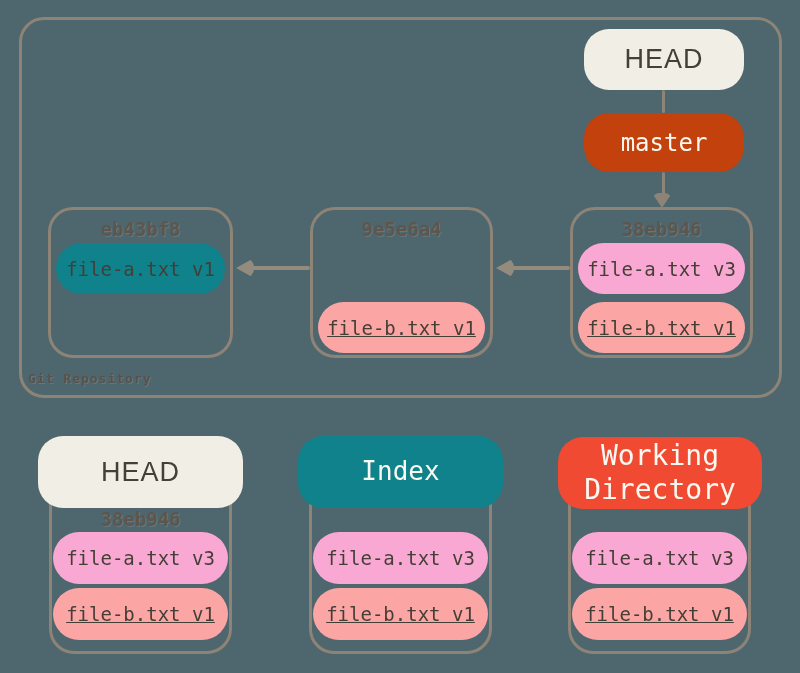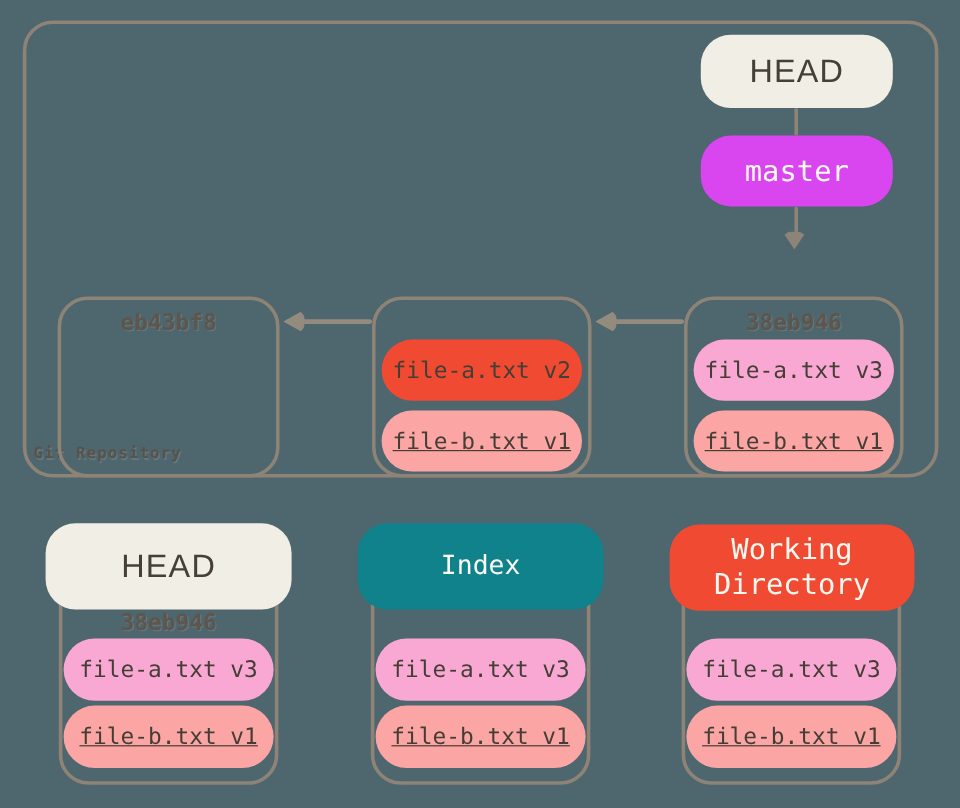--- a/index.html
+++ b/index.html
@@ -29,21 +29,21 @@
   
   .head-box{
     left:584px;top:29px;width:160px;height:61px;
     background:#F1EFE5;
     display:flex;align-items:center;justify-content:center;
     font-family:"Liberation Sans", sans-serif;
     font-size:27px;color:#453F37;letter-spacing:1px;
   }
   .branch-box{
     left:584px;top:113px;width:160px;height:59px;
-    background:#d946ef;
+    background:#c2410c;
     display:flex;align-items:center;justify-content:center;
     font-size:24px;color:#FAF8F0;
   }
 
   
   .vline{width:3px;background:#8D8376;}
   .hline{height:4px;background:#938B7D;}
   .arrow-down{
     width:0;height:0;
     border-left:10px solid transparent;
@@ -54,21 +54,20 @@
     width:0;height:0;
     border-top:10px solid transparent;
     border-bottom:10px solid transparent;
     border-right:18px solid #938B7D;
   }
 
   
   .commit{
     top:207px;height:151px;
     border:3px solid #8D8376;
-    margin-top:40px;
   }
   .commit-1{left:48px;width:185px;}
   .commit-2{left:310px;width:183px;}
   .commit-3{left:570px;width:183px;}
   .hash{
     position:absolute;left:0;right:0;top:8px;
     text-align:center;
     font-size:19px;font-weight:bold;color:#5E564C;
     text-shadow:1px 1px 0 rgba(255,255,255,0.12);
   }
@@ -92,22 +91,22 @@
     height:72px;
     display:flex;align-items:center;justify-content:center;
     text-align:center;line-height:1.2;
     z-index:2;
   }
   .area-header.cream-h{
     background:#F1EFE5;color:#453F37;
     font-family:"Liberation Sans", sans-serif;
     font-size:27px;letter-spacing:1px;
   }
-  .area-header.teal-h{background:#0F828C;color:#FAF8F0;font-size:22px;}
-  .area-header.red-h{background:#F04B32;color:#FAF8F0;font-size:24px;padding:0 28px;}
+  .area-header.teal-h{background:#0F828C;color:#FAF8F0;font-size:26px;}
+  .area-header.red-h{background:#F04B32;color:#FAF8F0;font-size:28px;padding:0 28px;}
   .area-inner{
     top:480px;height:174px;
     border:3px solid #8D8376;
     z-index:1;
   }
   .tree-pill{
     position:absolute;height:52px;
     border-radius:26px;
     display:flex;align-items:center;justify-content:center;
     font-size:19px;color:#453E35;
@@ -129,24 +128,25 @@
 
 <div class="abs vline" style="left:662px;top:90px;height:23px;"></div>
 
 <div class="abs branch-box">master</div>
 
 <div class="abs vline" style="left:662px;top:172px;height:22px;"></div>
 <div class="abs arrow-down" style="left:652px;top:193px;"></div>
 
 <div class="abs commit commit-1">
   <div class="hash">eb43bf8</div>
+  <div class="pill row-1 teal">file-a.txt v1</div>
 </div>
 
 <div class="abs commit commit-2">
-  <div class="pill row-1 red">file-a.txt v2</div>
+  <div class="hash">9e5e6a4</div>
   <div class="pill row-2 cream">file-b.txt v1</div>
 </div>
 
 <div class="abs commit commit-3">
   <div class="hash">38eb946</div>
   <div class="pill row-1 gold">file-a.txt v3</div>
   <div class="pill row-2 cream">file-b.txt v1</div>
 </div>
 
 <div class="abs hline" style="left:252px;top:266px;width:58px;"></div>

